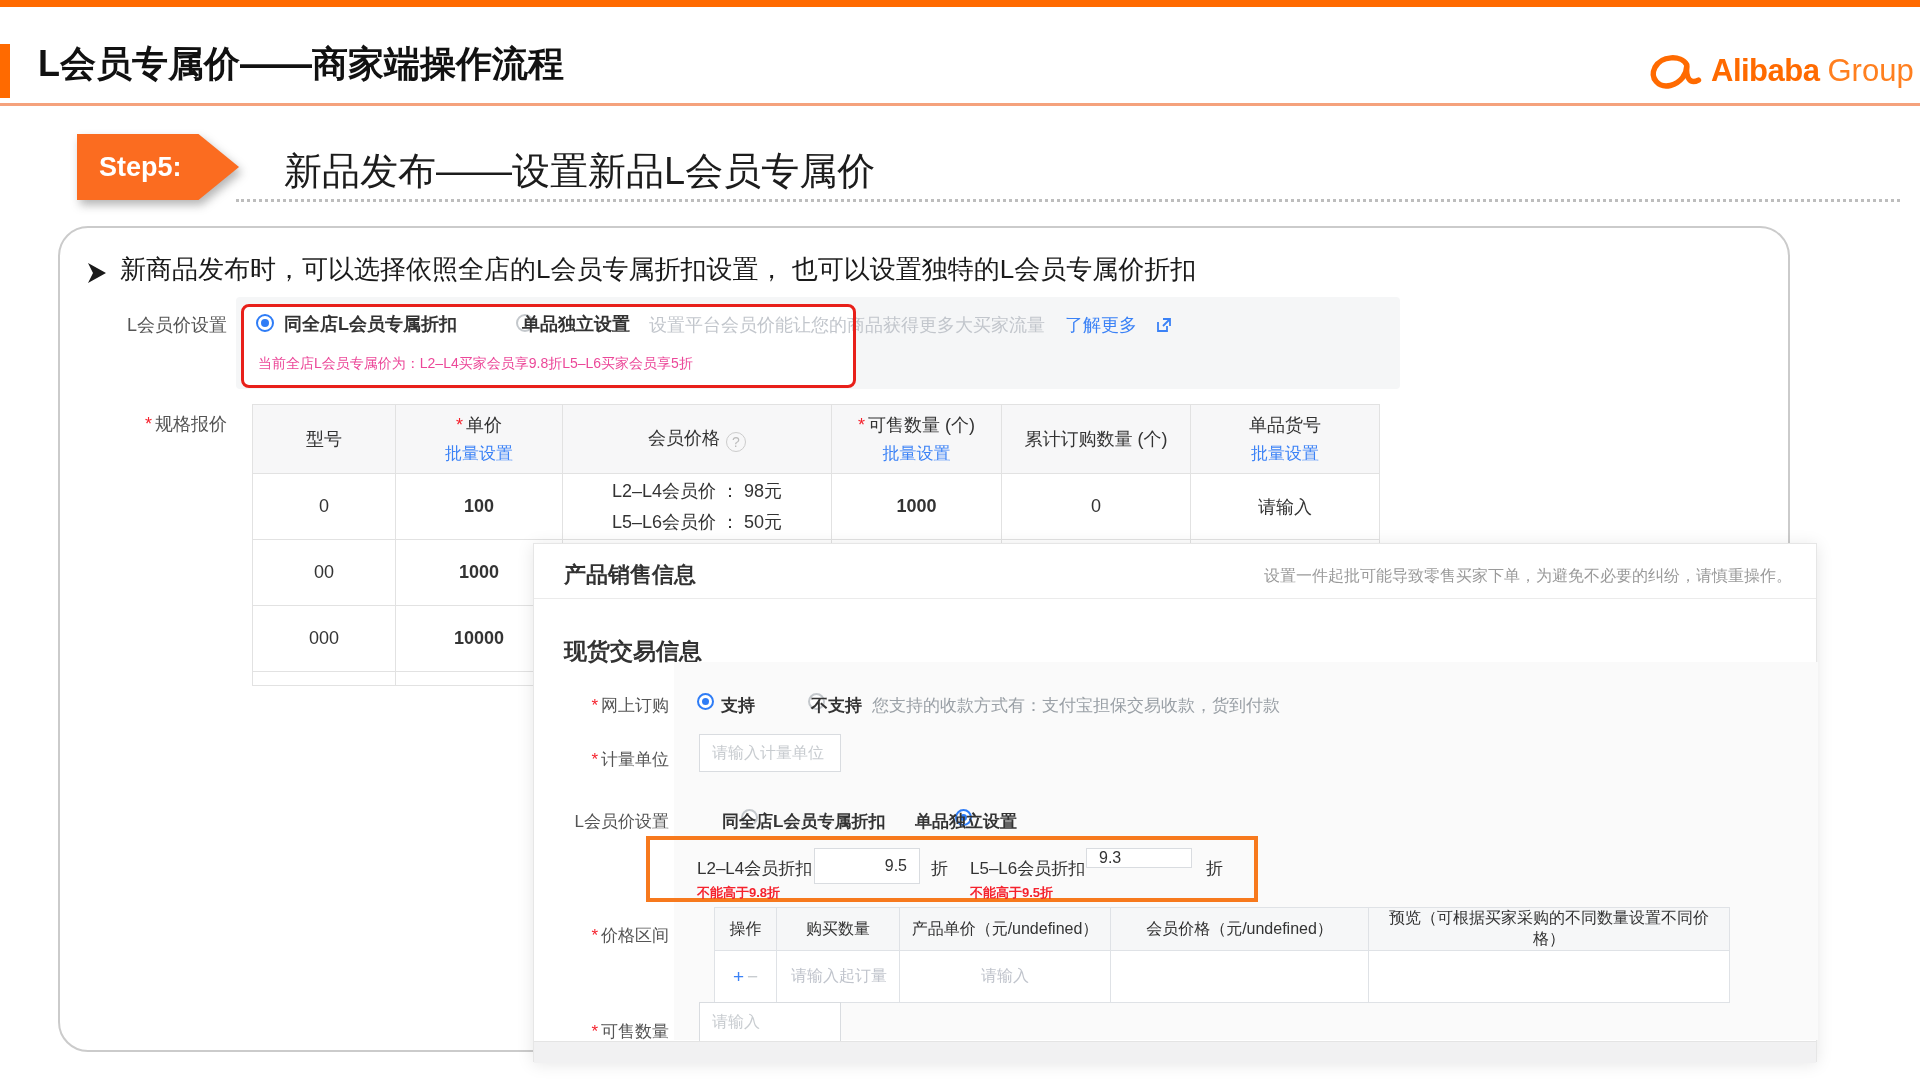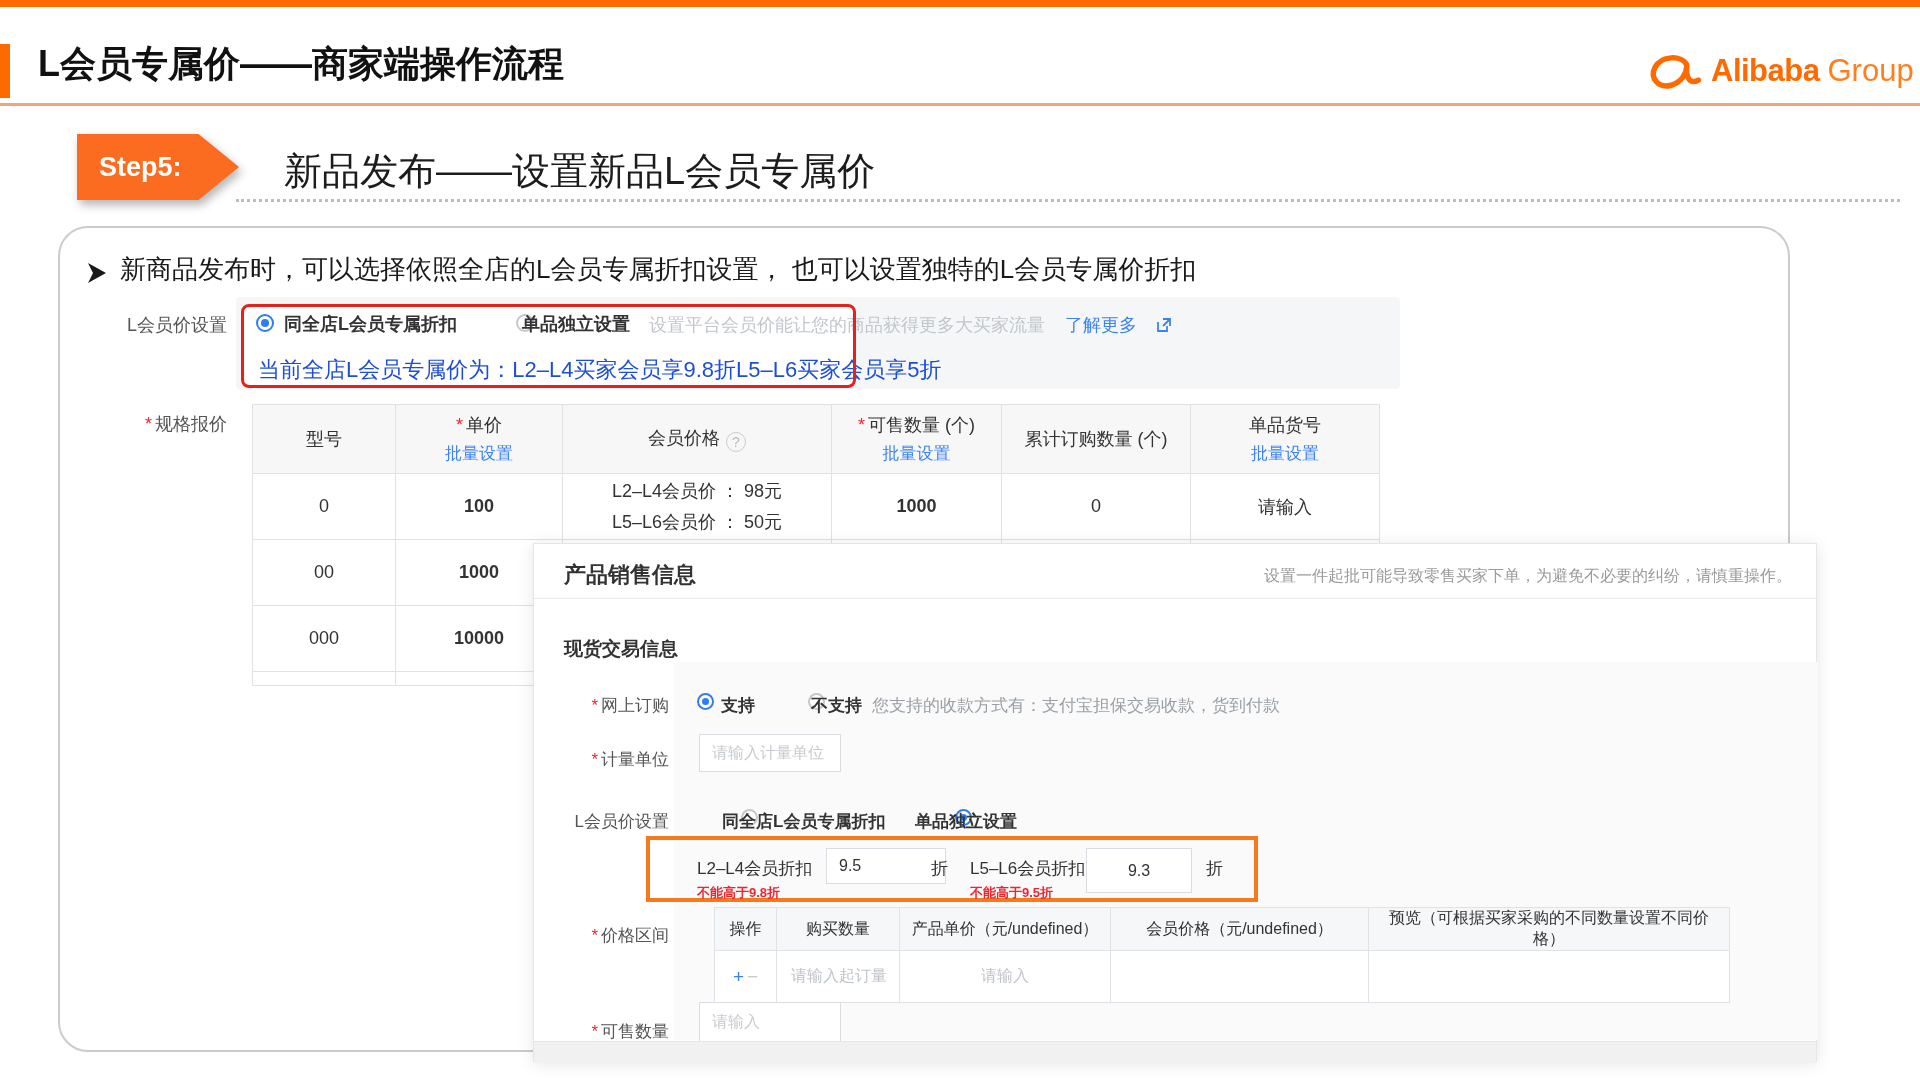--- a/index.html
+++ b/index.html
@@ -33,21 +33,21 @@
   .redbox-fill { left:241px; top:304px; width:615px; height:84px; background:#fff; border-radius:8px; z-index:1; }
   .redbox { left:241px; top:304px; width:615px; height:84px; border:3px solid #E8201A; border-radius:8px; z-index:3; pointer-events:none; }
   .z2 { z-index:2; }
   .radio { width:18px; height:18px; border-radius:50%; background:#fff; display:inline-block; position:relative; }
   .radio.on { border:2px solid #2E7CF6; }
   .radio.on::after { content:""; position:absolute; inset:3px; border-radius:50%; background:#2E7CF6; }
   .radio.off { border:2px solid #c4c8cc; }
   .radio-label { font-size:18px; font-weight:bold; color:#333; }
   .hint-gray { font-size:18px; color:#c2c6cc; }
   .link-blue { font-size:18px; color:#3B82F6; display:flex; align-items:center; gap:5px; cursor:pointer; }
-  .red-note1 { font-size:22px; color:#1d4ed8; }
+  .red-note1 { font-size:14px; color:#ec4899; }
   .side-label { width:127px; text-align:right; font-size:18px; color:#555; }
   .star { color:#F5222D; margin-right:3px; }
 
   
   table { border-collapse:collapse; }
   .t1 { left:252px; top:404px; z-index:2; background:#fff; }
   .t1 th, .t1 td { border:1px solid #e2e2e2; text-align:center; vertical-align:middle; }
   .t1 th { background:#f7f7f8; height:69px; font-size:18px; font-weight:normal; color:#333; }
   .t1 td { height:66px; font-size:18px; color:#333; background:#fff; }
   .t1 td.sliver { height:14px; }
@@ -57,21 +57,21 @@
   .placeholder { color:#c0c4cc; }
   .help { display:inline-block; width:20px; height:20px; border:1px solid #ccc; border-radius:50%;
           color:#bbb; font-size:14px; line-height:18px; text-align:center; margin-left:6px; vertical-align:-3px; }
 
   
   .panel2 { left:533px; top:543px; width:1284px; height:519px; background:#fff; border:1px solid #e6e6e6;
             box-shadow:0 2px 16px rgba(0,0,0,.10); z-index:10; }
   .p2-title { left:30px; top:16px; font-size:22px; font-weight:bold; color:#333; }
   .p2-warning { right:24px; top:22px; font-size:16px; color:#9a9a9a; }
   .p2-divider { left:0; top:54px; width:100%; height:1px; background:#ebebeb; }
-  .p2-section { left:30px; top:92px; font-size:19px; font-weight:bold; color:#333; }
+  .p2-section { left:30px; top:92px; font-size:23px; font-weight:bold; color:#333; }
   .p2-graybg { left:140px; top:118px; width:1144px; height:378px; background:#fafafa; }
   .p2-label { width:135px; text-align:right; font-size:17px; color:#555; left:0; }
   .p2-radio-label { font-size:17px; font-weight:bold; color:#333; }
   .p2-hint { font-size:17px; color:#9aa0a6; }
   .input { border:1px solid #d9dce0; background:#fff; font-size:16px; color:#333; padding:0 12px; outline:none;
            font-family:Liberation Sans, sans-serif; }
   .input::placeholder { color:#c8ccd0; }
   .orangebox { left:112px; top:292px; width:612px; height:66px; border:4px solid #F7791D; z-index:2; }
   .ob-label { font-size:17px; color:#333; }
   .ob-note { font-size:13px; font-weight:bold; color:#F5222D; }
@@ -238,24 +238,24 @@
     
     <div class="abs p2-label" style="top:266px;">L会员价设置</div>
     <span class="abs radio off" style="left:164px;top:265px;width:17px;height:17px;"></span>
     <span class="abs p2-radio-label" style="left:188px;top:266px;">同全店L会员专属折扣</span>
     <span class="abs radio on" style="left:357px;top:265px;width:17px;height:17px;"></span>
     <span class="abs p2-radio-label" style="left:381px;top:266px;">单品独立设置</span>
 
     
     <div class="abs orangebox">
       <span class="abs ob-label" style="left:47px;top:17px;">L2–L4会员折扣</span>
-      <input class="abs input" style="left: 176px; top: 8px; width: 120px; height: 36px; text-align: left;" value="9.5">
+      <input class="abs input" style="left: 164px; top: 8px; width: 106px; height: 36px; text-align: right;" value="9.5">
       <span class="abs ob-label" style="left:281px;top:17px;">折</span>
       <span class="abs ob-label" style="left:320px;top:17px;">L5–L6会员折扣</span>
-      <input class="abs input" style="left: 436px; top: 8px; width: 106px; height: 45px; text-align: center;" value="9.3">
+      <input class="abs input" style="left: 436px; top: 8px; width: 106px; height: 20px; " value="9.3">
       <span class="abs ob-label" style="left:556px;top:17px;">折</span>
       <span class="abs ob-note" style="left:47px;top:44px;">不能高于9.8折</span>
       <span class="abs ob-note" style="left:320px;top:44px;">不能高于9.5折</span>
     </div>
 
     
     <div class="abs p2-label" style="top:380px;">
       <span class="star">*</span><span>价格区间</span>
     </div>
     <table class="abs t2">

